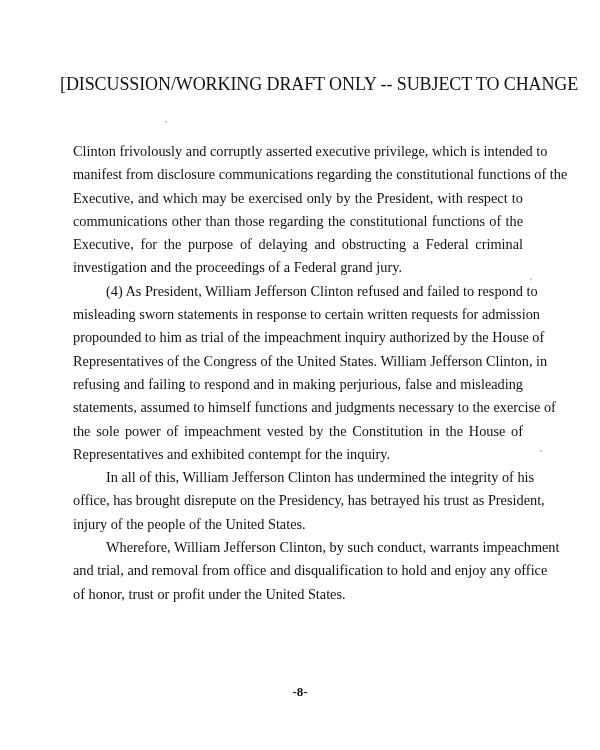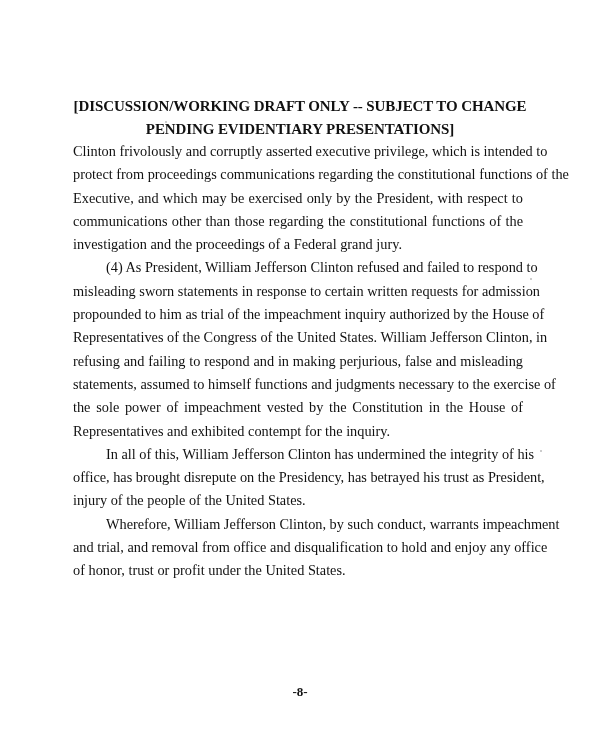--- a/index.html
+++ b/index.html
@@ -20,25 +20,24 @@
       left: 0; top: 0;
       width: 600px;
       height: 750px;
       background: #ffffff;
     }
     .header {
       position: absolute;
       left: 60px;
       width: 480px;
       text-align: center;
-      font-weight: bold;
-      font-size: 15px;
+      font-weight: normal;
+      font-size: 18px;
       letter-spacing: -0.1px;
       white-space: nowrap;
-      margin-top: 24px;
     }
     .header.l1 { top: 74px; }
     .header.l2 { top: 97px; }
     .body-text {
       position: absolute;
       left: 73px;
       top: 140px;
       width: 450px;
       font-family: Liberation Serif, serif;
     }
@@ -72,29 +71,29 @@
       background: #bbbbbb;
       border-radius: 1px;
     }
   </style>
 </head>
 <body>
 
 <div class="page">
 
   <div class="header l1">[DISCUSSION/WORKING DRAFT ONLY -- SUBJECT TO CHANGE</div>
-  <div class="header l2">PENDING EVIDENTIARY PRESENTATIONS]</div>
 
   <div class="body-text">
 
     <div>
       <span class="line">Clinton frivolously and corruptly asserted executive privilege, which is intended to</span>
-      <span class="line">protect from proceedings communications regarding the constitutional functions of the</span>
+      <span class="line">manifest from disclosure communications regarding the constitutional functions of the</span>
       <span class="line">Executive, and which may be exercised only by the President, with respect to</span>
       <span class="line">communications other than those regarding the constitutional functions of the</span>
+      <span class="line">Executive, for the purpose of delaying and obstructing a Federal criminal</span>
       <span class="line last">investigation and the proceedings of a Federal grand jury.</span>
     </div>
 
     <div>
       <span class="line indent">(4) As President, William Jefferson Clinton refused and failed to respond to</span>
       <span class="line">misleading sworn statements in response to certain written requests for admission</span>
       <span class="line">propounded to him as trial of the impeachment inquiry authorized by the House of</span>
       <span class="line">Representatives of the Congress of the United States. William Jefferson Clinton, in</span>
       <span class="line">refusing and failing to respond and in making perjurious, false and misleading</span>
       <span class="line">statements, assumed to himself functions and judgments necessary to the exercise of</span>

